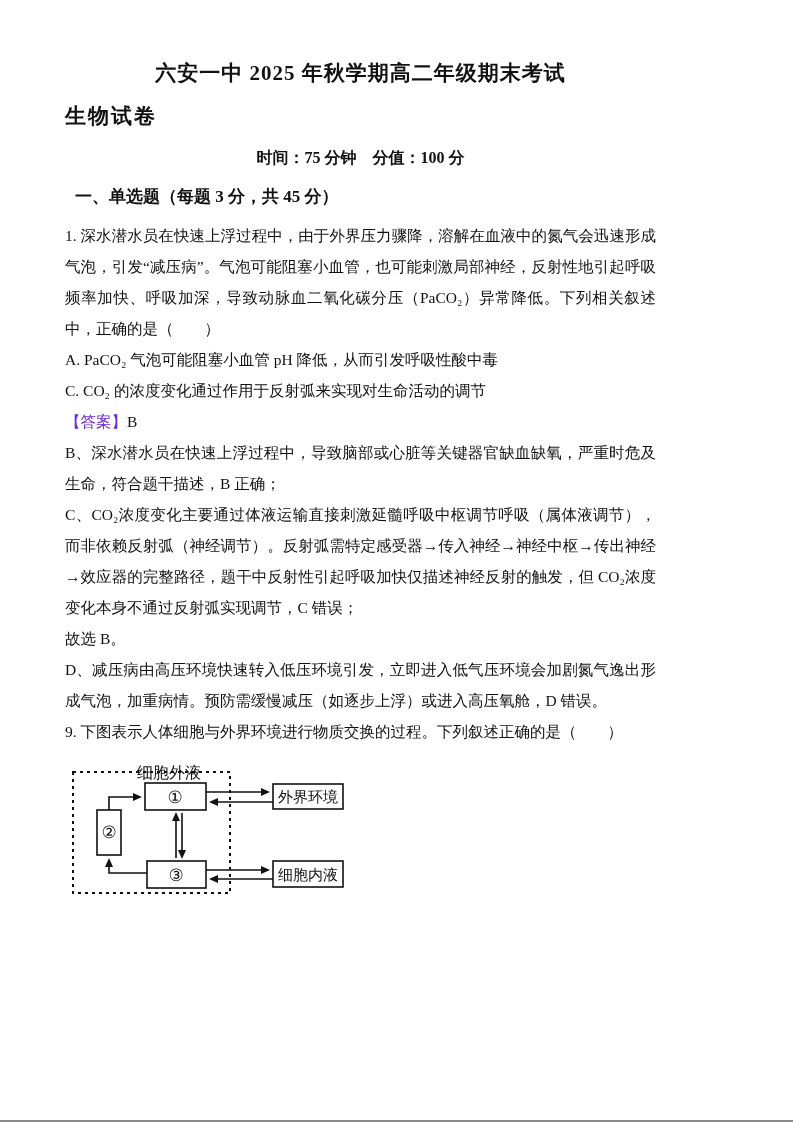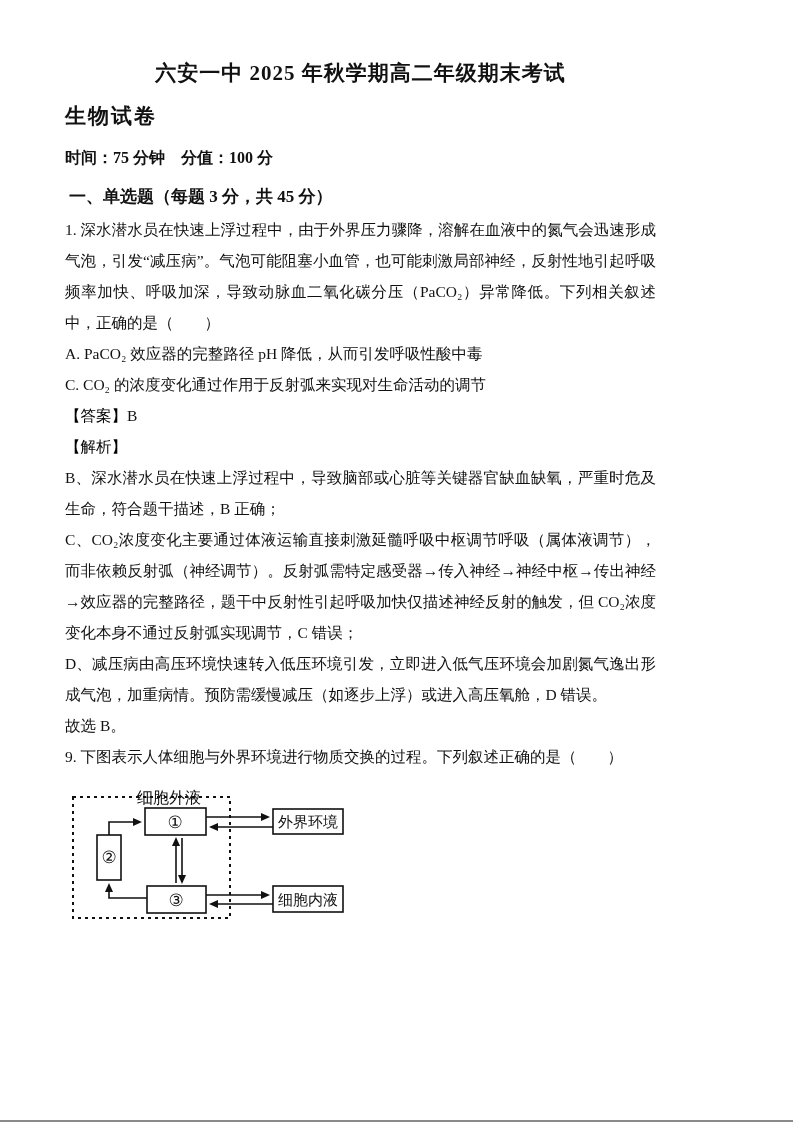--- a/index.html
+++ b/index.html
@@ -28,39 +28,39 @@
   }
   .doc-subtitle {
     margin: 0 0 16px 0;
     font-size: 21px;
     font-weight: bold;
     line-height: 28px;
     letter-spacing: 2px;
   }
   .doc-meta {
     margin: 4px 0 14px 0;
-    text-align: left;
+    text-align: center;
     font-size: 16px;
     font-weight: bold;
     line-height: 24px;
   }
   .section-heading {
-    margin: 4px;
+    margin: 10px;
     font-size: 17px;
     font-weight: bold;
     line-height: 26px;
   }
   p.body-line {
     margin: 0;
     font-size: 15.5px;
     line-height: 31px;
     text-align: justify;
   }
   p.no-justify { text-align: left; }
-  .blue-label { color: #000000; }
+  .blue-label { color: #6d28d9; }
   .diagram-wrap {
     margin: 6px 0 22px 0;
     width: 360px;
   }
   svg { display: block; }
   svg text {
     font-family: "Liberation Serif", "DejaVu Serif", serif;
     fill: #111111;
   }
   .bottom-edge {
@@ -77,30 +77,29 @@
 
 <div class="page">
 
   <h1 class="doc-title">六安一中 2025 年秋学期高二年级期末考试</h1>
   <h2 class="doc-subtitle">生物试卷</h2>
   <p class="doc-meta">时间：75 分钟　分值：100 分</p>
 
   <h3 class="section-heading">一、单选题（每题 3 分，共 45 分）</h3>
 
   <p class="body-line">1. 深水潜水员在快速上浮过程中，由于外界压力骤降，溶解在血液中的氮气会迅速形成气泡，引发“减压病”。气泡可能阻塞小血管，也可能刺激局部神经，反射性地引起呼吸频率加快、呼吸加深，导致动脉血二氧化碳分压（PaCO₂）异常降低。下列相关叙述中，正确的是（　　）</p>
-  <p class="body-line">A. PaCO₂ 效应器的完整路径 pH 降低，从而引发呼吸性酸中毒</p>
+  <p class="body-line">A. PaCO₂ 气泡可能阻塞小血管 pH 降低，从而引发呼吸性酸中毒</p>
   <p class="body-line">C. CO₂ 的浓度变化通过作用于反射弧来实现对生命活动的调节</p>
 
   <p class="body-line no-justify"><span class="blue-label">【答案】</span><span>B</span></p>
-  <p class="body-line no-justify"><span class="blue-label">【解析】</span></p>
 
   <p class="body-line">B、深水潜水员在快速上浮过程中，导致脑部或心脏等关键器官缺血缺氧，严重时危及生命，符合题干描述，B 正确；</p>
   <p class="body-line">C、CO₂浓度变化主要通过体液运输直接刺激延髓呼吸中枢调节呼吸（属体液调节），而非依赖反射弧（神经调节）。反射弧需特定感受器→传入神经→神经中枢→传出神经→效应器的完整路径，题干中反射性引起呼吸加快仅描述神经反射的触发，但 CO₂浓度变化本身不通过反射弧实现调节，C 错误；</p>
+  <p class="body-line no-justify">故选 B。</p>
   <p class="body-line">D、减压病由高压环境快速转入低压环境引发，立即进入低气压环境会加剧氮气逸出形成气泡，加重病情。预防需缓慢减压（如逐步上浮）或进入高压氧舱，D 错误。</p>
-  <p class="body-line no-justify">故选 B。</p>
 
   <p class="body-line">9. 下图表示人体细胞与外界环境进行物质交换的过程。下列叙述正确的是（　　）</p>
 
   <div class="diagram-wrap">
     <svg width="360" height="142" viewBox="0 0 360 142" xmlns="http://www.w3.org/2000/svg">
       <defs>
         <marker id="arr" markerWidth="9" markerHeight="8" refX="7" refY="4" orient="auto" markerUnits="userSpaceOnUse">
           <path d="M0,0 L9,4 L0,8 z" fill="#111111"></path>
         </marker>
       </defs>

